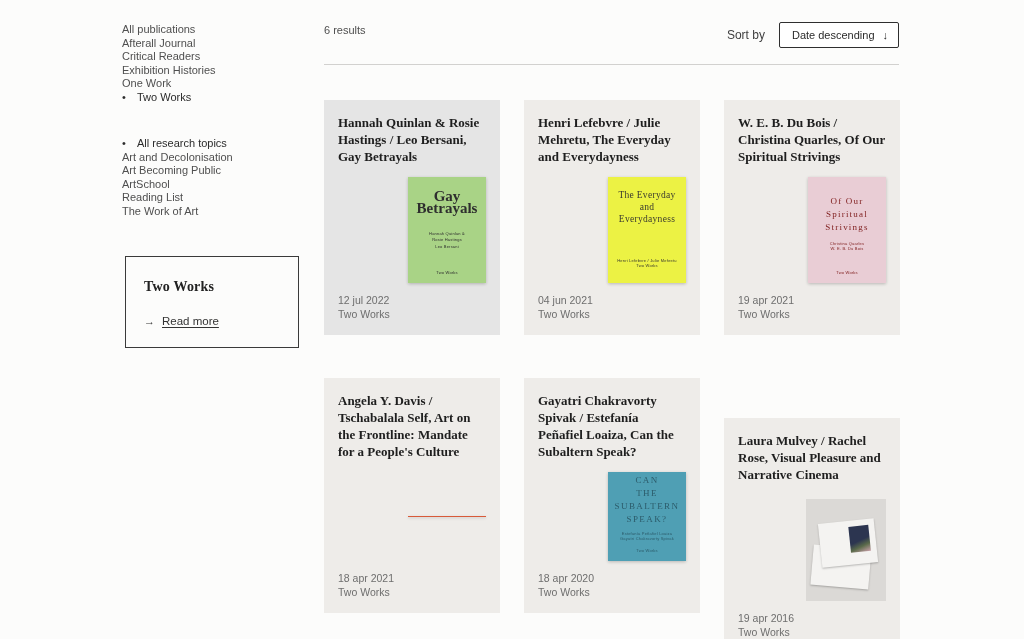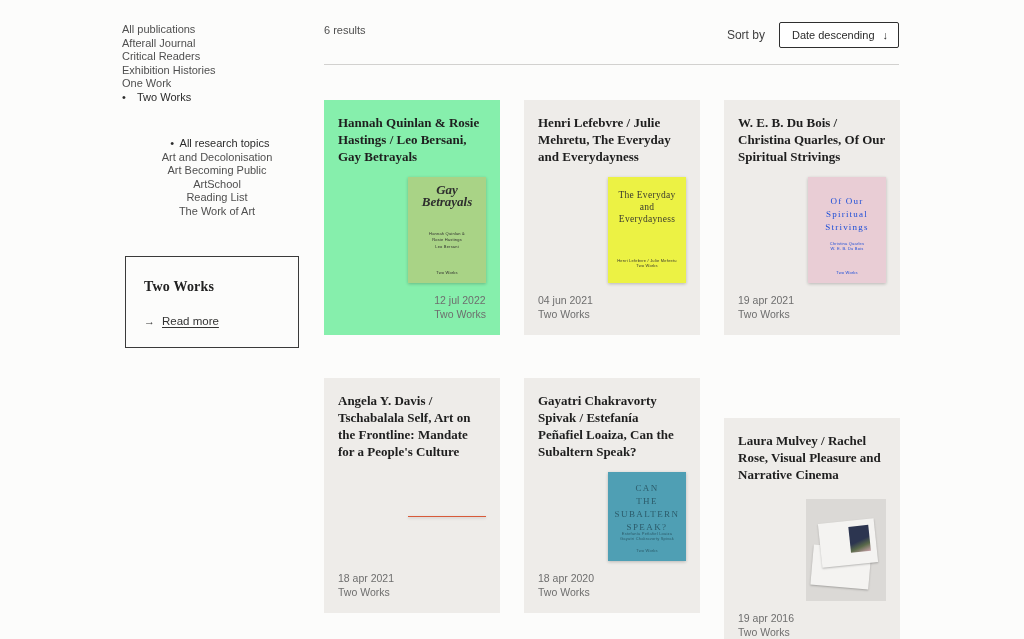--- a/index.html
+++ b/index.html
@@ -3,21 +3,21 @@
 <meta charset="utf-8">
 <style>
   * { margin:0; padding:0; box-sizing:border-box; }
   html,body { width:1024px; height:639px; }
   body { font-family:"Liberation Sans", sans-serif; background:#fcfcfb; }
   .page { position:relative; width:1024px; height:639px; overflow:hidden; background:#fcfcfb; }
 
   
   .filter-list { list-style:none; position:absolute; left:122px; width:190px; }
   .filter-list.pubs { top:23px; }
-  .filter-list.topics { top:137px;text-align:center; }
+  .filter-list.topics { top:137px; }
   .filter-list li { font-size:11px; line-height:13.6px; color:#4f4f4f; cursor:pointer; white-space:nowrap; }
   .filter-list li.selected { color:#2b2b2b; }
   .filter-list li.selected::before { content:"•"; display:inline-block; width:15px; color:#2b2b2b; }
 
   .infobox { position:absolute; left:125px; top:256px; width:174px; border:1px solid #3a3a3a; background:#fcfcfb; padding:22px 18px 20px 18px; }
   .infobox h2 { font-family:"Liberation Serif","DejaVu Serif",serif; font-size:14px; font-weight:600; color:#222; letter-spacing:.2px; }
   .infobox p { margin-top:12px; font-size:11px; line-height:13.6px; color:#4f4f4f; }
   .readmore { margin-top:20px; font-size:11.5px; color:#333; display:flex; align-items:center; gap:7px; cursor:pointer; }
   .readmore .arrow { text-decoration:none; font-size:11px; }
   .readmore .label { text-decoration:underline; text-underline-offset:2px; }
@@ -33,35 +33,35 @@
   .grid { position:absolute; left:324px; top:100px; width:576px; display:grid; grid-template-columns:repeat(3,176px); column-gap:24px; row-gap:43px; }
   .card { height:235px; padding:14px; display:flex; flex-direction:column; cursor:pointer; }
   .card-title { font-family:"Liberation Serif","DejaVu Serif",serif; font-size:13px; line-height:17px; font-weight:600; color:#1e1e1e; }
   .card-meta { margin-top:auto; font-size:10.5px; line-height:14px; color:#6e6e6e; }
 
   .cover { position:relative; width:78px; height:118px; align-self:flex-end; margin-top:12px; margin-bottom:10px; box-shadow:0 1px 3px rgba(0,0,0,.22); text-align:center; overflow:hidden; }
   .pre { white-space:pre-line; }
   .cov-tiny { position:absolute; left:0; width:100%; font-size:4px; line-height:5.5px; letter-spacing:.2px; }
   .cov-imprint { position:absolute; left:0; bottom:8px; width:100%; font-size:4px; letter-spacing:.2px; }
 
-  .cover.green .cov-title { padding-top:7px; font-family:"Liberation Serif","DejaVu Serif",serif; font-style:italic; font-weight:600; font-size:13px; line-height:12px; }
+  .cover.green .cov-title { padding-top:13px; font-family:"Liberation Serif","DejaVu Serif",serif; font-weight:600; font-size:15px; line-height:12px; }
   .cover.green .cov-authors { top:51%; }
   .cover.green .cov-extra { top:63%; }
 
   .cover.yellow .cov-title { padding-top:12px; font-family:"Liberation Serif","DejaVu Serif",serif; font-size:9.5px; line-height:12px; letter-spacing:.3px; }
   .cover.yellow .cov-authors { top:76%; }
 
   .cover.pink .cov-title { padding-top:18px; font-family:"Liberation Serif","DejaVu Serif",serif; font-size:9px; line-height:13px; letter-spacing:1.2px; }
   .cover.pink .cov-authors { top:60%; }
 
   .cover.orange .cov-title-sans { padding-top:18px; font-size:8.5px; line-height:9px; font-weight:bold; letter-spacing:.2px; }
   .cover.orange .cov-title-serif { font-family:"Liberation Serif","DejaVu Serif",serif; font-size:8.5px; line-height:10.5px; letter-spacing:1px; margin-top:2px; }
   .cover.orange .cov-authors { top:64%; }
 
-  .cover.teal .cov-title { padding-top:10px; font-family:"Liberation Serif","DejaVu Serif",serif; font-size:9px; line-height:13px; letter-spacing:1.4px; }
+  .cover.teal .cov-title { padding-top:2px; font-family:"Liberation Serif","DejaVu Serif",serif; font-size:9px; line-height:13px; letter-spacing:1.4px; }
   .cover.teal .cov-authors { top:66%; }
 
   
   .cover.photo { width:80px; height:106px; margin-top:16px; box-shadow:none; background:#dbd9d6; }
   .book { position:absolute; background:#f4f3f1; box-shadow:0 1px 2px rgba(0,0,0,.25); }
   .book.bottom { width:58px; height:40px; left:6px; top:48px; transform:rotate(5deg); }
   .book.top { width:56px; height:44px; left:14px; top:22px; transform:rotate(-6deg); }
   .book-art { position:absolute; right:6px; top:6px; width:20px; height:26px; background:linear-gradient(160deg,#2c3550 55%,#5a6a4a 75%,#c9a0a8 100%); }
 </style>
 </head>
@@ -100,21 +100,21 @@
     <span class="sort-label">Sort by</span>
     <div class="sort-select">
       <span>Date descending</span>
       <span class="arrow">↓</span>
     </div>
   </div>
   <div class="rule"></div>
 
   <div class="grid">
 
-    <div class="card" style="background: #86efac; align-items: flex-end;">
+    <div class="card" style="background: #e5e5e5;">
       <div class="card-title">Hannah Quinlan &amp; Rosie Hastings / Leo Bersani, Gay Betrayals</div>
       <div class="cover green" style="background: rgb(169, 211, 134); color: rgb(46, 46, 46);">
         <div class="cov-title pre">Gay
 Betrayals</div>
         <div class="cov-tiny pre cov-authors">Hannah Quinlan &amp;
 Rosie Hastings</div>
         <div class="cov-tiny cov-extra">Leo Bersani</div>
         <div class="cov-imprint">Two Works</div>
       </div>
       <div class="card-meta">
@@ -133,21 +133,21 @@
 Two Works</div>
       </div>
       <div class="card-meta">
         <div>04 jun 2021</div>
         <div>Two Works</div>
       </div>
     </div>
 
     <div class="card" style="background: rgb(238, 236, 233);">
       <div class="card-title">W. E. B. Du Bois / Christina Quarles, Of Our Spiritual Strivings</div>
-      <div class="cover pink" style="background: rgb(233, 205, 213); color: #1d4ed8;">
+      <div class="cover pink" style="background: rgb(233, 205, 213); color: #7f1d1d;">
         <div class="cov-title pre">Of Our
 Spiritual
 Strivings</div>
         <div class="cov-tiny pre cov-authors">Christina Quarles
 W. E. B. Du Bois</div>
         <div class="cov-imprint">Two Works</div>
       </div>
       <div class="card-meta">
         <div>19 apr 2021</div>
         <div>Two Works</div>

